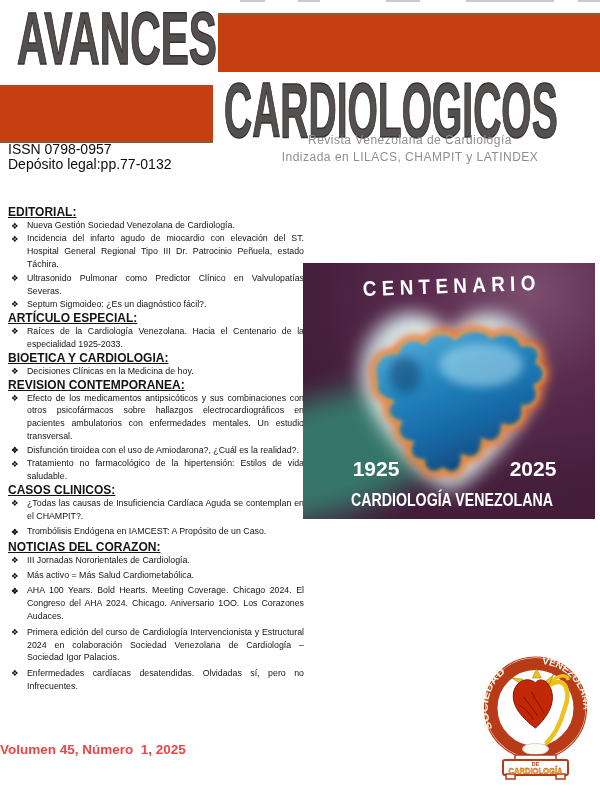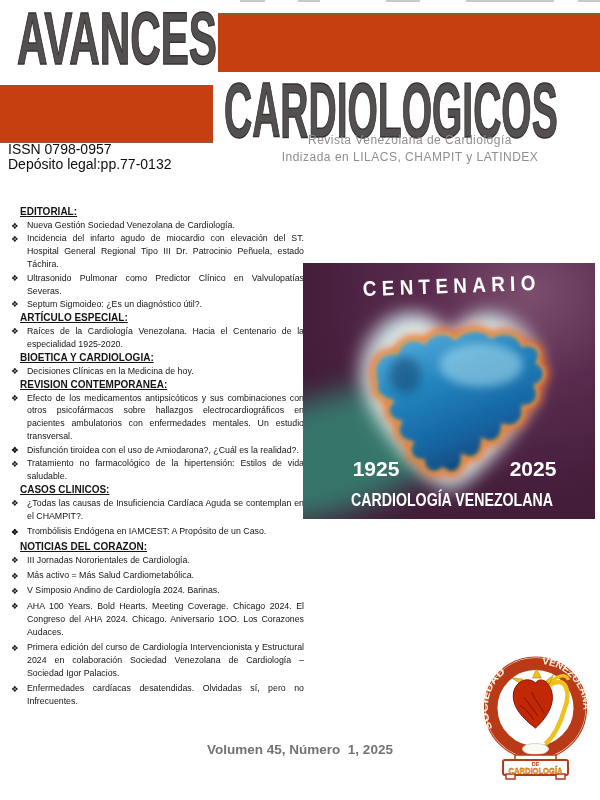--- a/index.html
+++ b/index.html
@@ -15,36 +15,36 @@
   .bar-left{left:0;top:85px;width:213px;height:56px;border-bottom:2px solid #8d5a33;}
   .masthead-title{position:absolute;font-weight:bold;color:#545050;-webkit-text-stroke:1.4px #343131;white-space:nowrap;line-height:1;transform-origin:left top;}
   .t1{left:17px;top:2px;font-size:74px;transform:scale(0.57,1);}
   .t2{left:224px;top:71px;font-size:78px;transform:scale(0.50,1);}
 
   .issn-block{position:absolute;left:8px;top:142px;font-size:14px;line-height:14.5px;color:#0d0d0d;}
   .subtitle{position:absolute;left:224px;top:132px;width:372px;text-align:center;color:#8f8f8f;font-size:12px;line-height:16.5px;letter-spacing:0.5px;}
 
   
   .toc{position:absolute;left:8px;top:205px;width:296px;color:#141414;}
-  .toc-heading{font-size:10px;line-height:12px;font-weight:bold;text-decoration:underline;margin:1px 0 1px 12px;}
+  .toc-heading{font-size:12px;line-height:12px;font-weight:bold;text-decoration:underline;margin:1px 0 1px 0;}
   .toc-item{position:relative;padding-left:19px;font-size:8.8px;line-height:12.9px;text-align:justify;margin-bottom:0.5px;}
   .toc-item .bullet{position:absolute;left:3px;top:0.5px;font-size:8.5px;}
   .toc-section:nth-child(6) .toc-item,
   .toc-section:nth-child(7) .toc-item{margin-bottom:2.5px;}
 
   
   .centenario{position:absolute;left:303px;top:263px;width:292px;height:256px;}
   .centenario svg{display:block;}
   .cent-text{font-family:"Liberation Sans",sans-serif;font-weight:bold;fill:#ffffff;}
 
   
   .seal{position:absolute;left:479px;top:656px;width:113px;height:126px;}
   .seal-arc{font-family:"Liberation Sans",sans-serif;font-weight:bold;fill:#fdf6e3;font-size:10px;}
 
-  .volume{position:absolute;left:0;right:0;top:742px;text-align:center;font-size:13.5px;font-weight:bold;color:#737373;white-space:pre;}
+  .volume{position:absolute;left:0;right:0;top:742px;font-size:13.5px;font-weight:bold;color:#ef4444;white-space:pre;}
 </style>
 </head>
 <body>
 
 <div class="page">
 
   <div class="artifact" style="left:240px;width:25px;"></div>
   <div class="artifact" style="left:298px;width:22px;"></div>
   <div class="artifact" style="left:386px;width:34px;"></div>
   <div class="artifact" style="left:466px;width:88px;"></div>
@@ -66,25 +66,25 @@
   </div>
 
   <div class="toc">
       <div class="toc-section">
         <div class="toc-heading">EDITORIAL:</div>
         <div class="toc-item"><span class="bullet">❖</span><span>Nueva Gestión Sociedad Venezolana de Cardiología.</span></div>
       </div>
       <div class="toc-section">
         <div class="toc-item"><span class="bullet">❖</span><span>Incidencia del infarto agudo de miocardio con elevación del ST. Hospital General Regional Tipo III Dr. Patrocinio Peñuela, estado Táchira.</span></div>
         <div class="toc-item"><span class="bullet">❖</span><span>Ultrasonido Pulmonar como Predictor Clínico en Valvulopatías Severas.</span></div>
-        <div class="toc-item"><span class="bullet">❖</span><span>Septum Sigmoideo: ¿Es un diagnóstico útil?.</span></div>
+        <div class="toc-item"><span class="bullet">❖</span><span>Septum Sigmoideo: ¿Es un diagnóstico fácil?.</span></div>
       </div>
       <div class="toc-section">
         <div class="toc-heading">ARTÍCULO ESPECIAL:</div>
-        <div class="toc-item"><span class="bullet">❖</span><span>Raíces de la Cardiología Venezolana.  Hacia el Centenario de la especialidad 1925-2020.</span></div>
+        <div class="toc-item"><span class="bullet">❖</span><span>Raíces de la Cardiología Venezolana.  Hacia el Centenario de la especialidad 1925-2033.</span></div>
       </div>
       <div class="toc-section">
         <div class="toc-heading">BIOETICA Y CARDIOLOGIA:</div>
         <div class="toc-item"><span class="bullet">❖</span><span>Decisiones Clínicas en la Medicina de hoy.</span></div>
       </div>
       <div class="toc-section">
         <div class="toc-heading">REVISION CONTEMPORANEA:</div>
         <div class="toc-item"><span class="bullet">❖</span><span>Efecto de los medicamentos antipsicóticos y sus combinaciones con otros psicofármacos sobre hallazgos electrocardiográficos en pacientes ambulatorios con enfermedades mentales. Un estudio transversal.</span></div>
         <div class="toc-item"><span class="bullet">❖</span></div>
         <div class="toc-item"><span class="bullet">❖</span><span>Disfunción tiroidea con el uso de Amiodarona?, ¿Cuál es la realidad?.</span></div>
@@ -93,21 +93,21 @@
       <div class="toc-section">
         <div class="toc-heading">CASOS CLINICOS:</div>
         <div class="toc-item"><span class="bullet">❖</span><span>¿Todas las causas de Insuficiencia Cardíaca Aguda se contemplan en el CHAMPIT?.</span></div>
         <div class="toc-item"><span class="bullet">❖</span></div>
         <div class="toc-item"><span class="bullet">❖</span><span>Trombólisis Endógena en IAMCEST: A Propósito de un Caso.</span></div>
       </div>
       <div class="toc-section">
         <div class="toc-heading">NOTICIAS DEL CORAZON:</div>
         <div class="toc-item"><span class="bullet">❖</span><span>III Jornadas Nororientales de Cardiología.</span></div>
         <div class="toc-item"><span class="bullet">❖</span><span>Más activo = Más Salud Cardiometabólica.</span></div>
-        <div class="toc-item"><span class="bullet">❖</span><span>V Simposio Andino de Cardiología 2024. Barinas.</span></div>
+        <div class="toc-item"><span class="bullet">❖</span></div>
         <div class="toc-item"><span class="bullet">❖</span><span>AHA 100 Years. Bold Hearts. Meeting Coverage. Chicago 2024.  El Congreso del AHA 2024. Chicago. Aniversario 1OO. Los Corazones Audaces.</span></div>
         <div class="toc-item"><span class="bullet">❖</span><span>Primera edición del curso de Cardiología Intervencionista y Estructural 2024 en colaboración Sociedad Venezolana de Cardiología – Sociedad Igor Palacios.</span></div>
         <div class="toc-item"><span class="bullet">❖</span><span>Enfermedades cardíacas desatendidas. Olvidadas sí, pero no Infrecuentes.</span></div>
       </div>
     </div>
 
   <div class="centenario">
     <svg width="292" height="256" viewBox="0 0 292 256">
       <defs>
         <radialGradient id="bgHi" cx="78%" cy="12%" r="80%">

